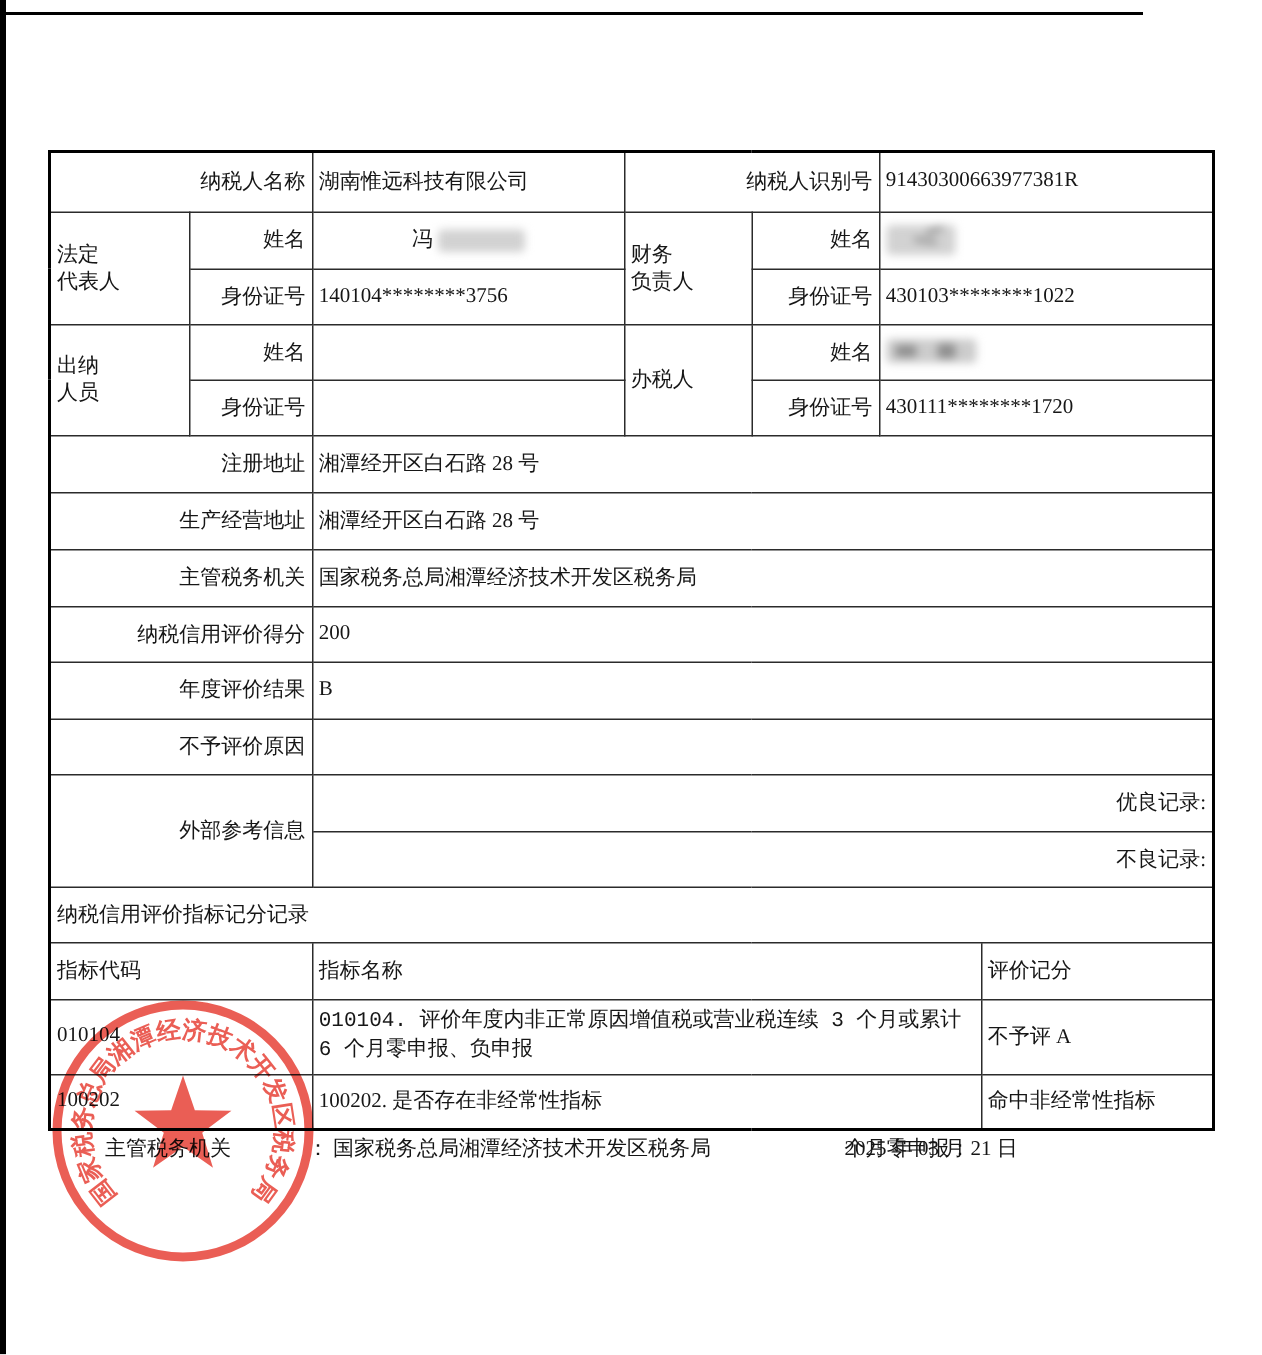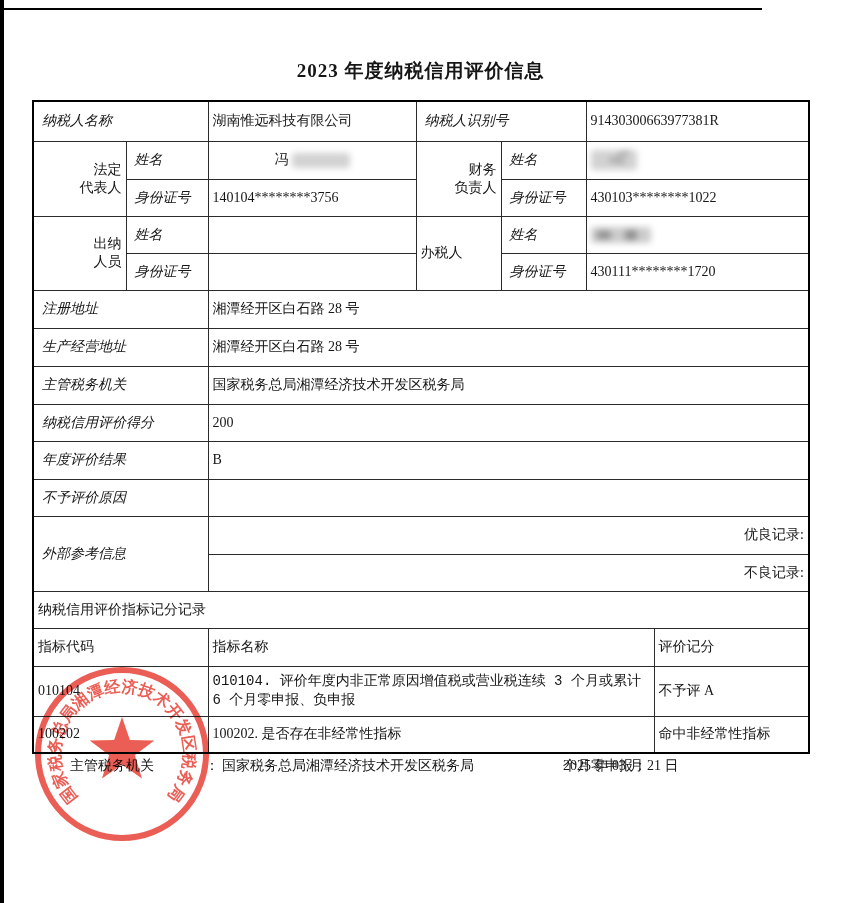--- a/index.html
+++ b/index.html
@@ -22,23 +22,23 @@
     width:776px;border-collapse:collapse;table-layout:fixed;
     font-size:14px;
   }
   .main-table{border:2px solid #000;}
   .main-table td{
     border:1px solid #2b2b2b;
     vertical-align:middle;
     padding:0 4px;
     overflow:hidden;
   }
-  td.lab{text-align:left;padding-left:8px;font-style:italic;}
+  td.lab{text-align:right;padding-left:8px;}
   td.cen{text-align:left;}
-  td.pre{white-space:pre-line;text-align:right;}
+  td.pre{white-space:pre-line;text-align:left;}
   td.recordcell{text-align:right;padding-left:10px;}
   .wrap2{line-height:1.35;font-family:Liberation Mono, monospace;}
   .footer{position:absolute;left:0;top:757px;width:841px;height:22px;font-size:14px;}
   .footer span{position:absolute;white-space:nowrap;}
   .f-label{left:70px;}
   .f-colon{left:205px;}
   .f-authority{left:222px;}
   .f-date{left:563px;}
   
   .smudge{
@@ -60,21 +60,20 @@
     pointer-events:none;
   }
 </style>
 </head>
 <body>
 
 <div class="page">
   <div class="edge-left"></div>
   <div class="edge-top"></div>
 
-  <div class="title">2023 年度纳税信用评价信息</div>
 
   <table class="main-table">
     <colgroup>
       <col style="width:93px">
         <col style="width:82px">
         <col style="width:208px">
       <col style="width:85px">
         <col style="width:85px">
         <col style="width:68px">
         <col style="width:155px">

